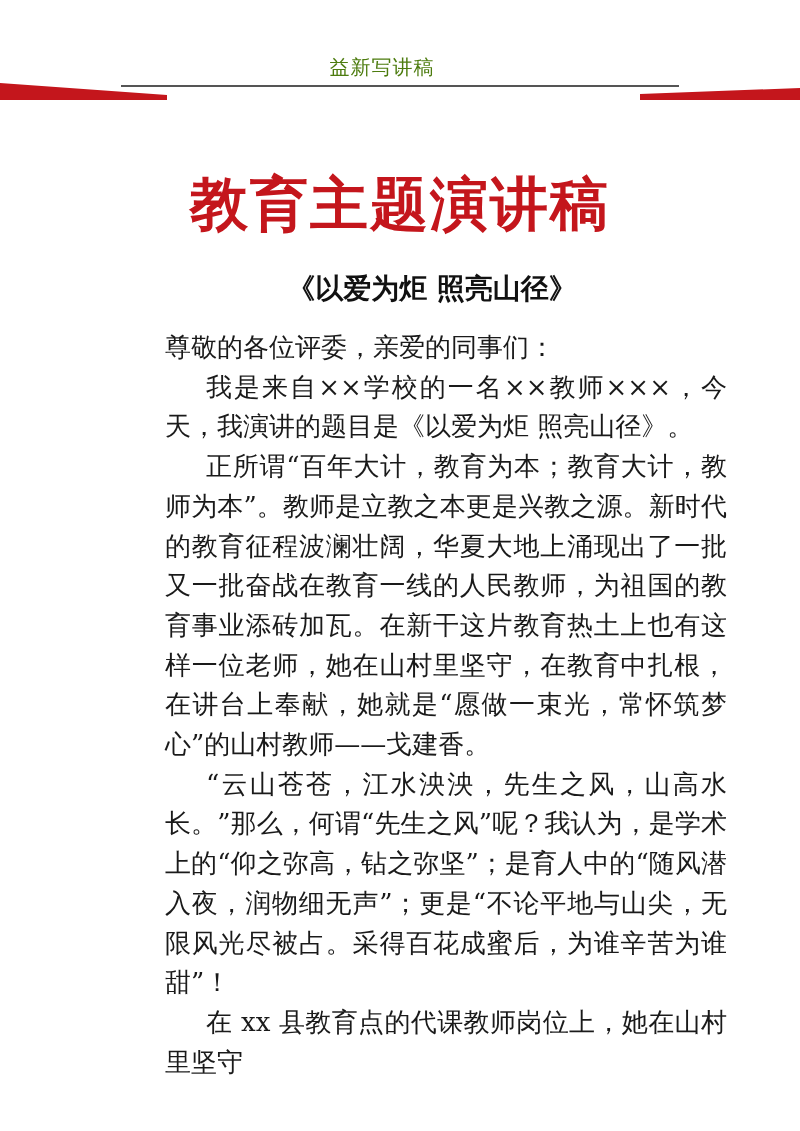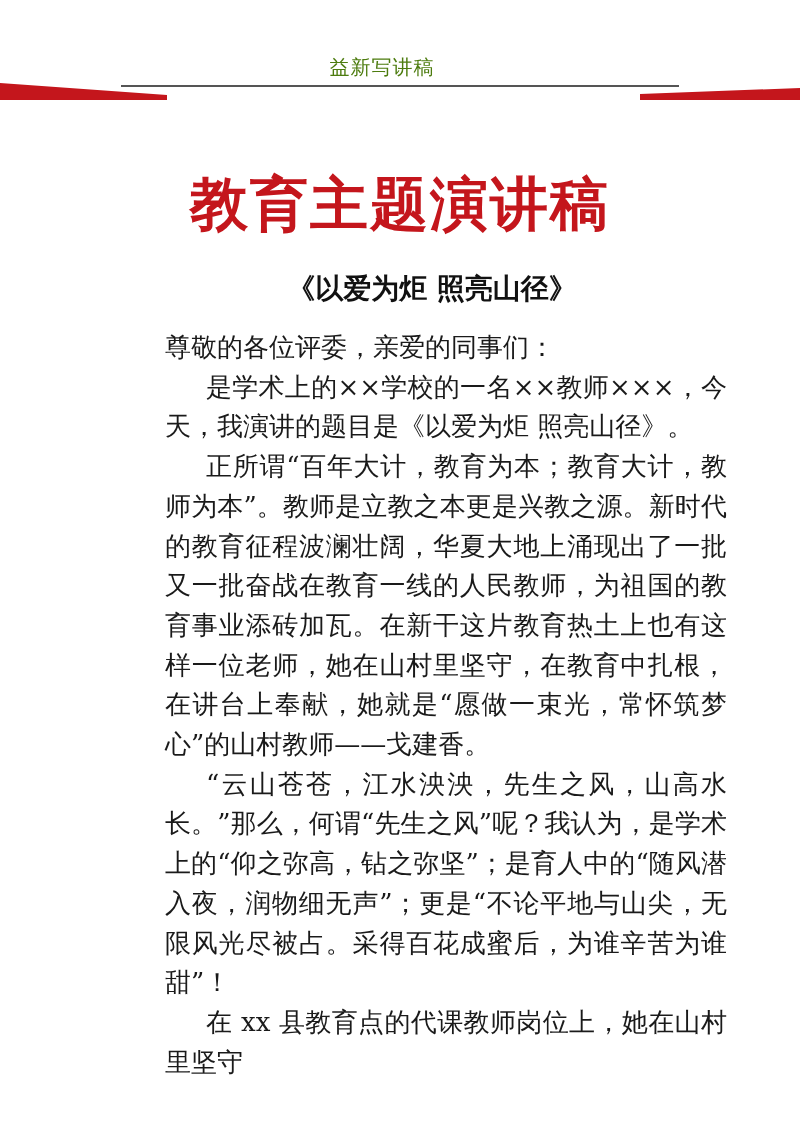--- a/index.html
+++ b/index.html
@@ -27,17 +27,17 @@
 </svg>
 
 <div class="header-text">益新写讲稿</div>
 <div class="header-rule"></div>
 
 <div class="title">教育主题演讲稿</div>
 <div class="subtitle">《以爱为炬  照亮山径》</div>
 
 <div class="body">
   <p>尊敬的各位评委，亲爱的同事们：</p>
-  <p class="indent">是学术上的××学校的一名××教师×××，今天，我演讲的题目是《以爱为炬 照亮山径》。</p>
+  <p class="indent">我是来自××学校的一名××教师×××，今天，我演讲的题目是《以爱为炬 照亮山径》。</p>
   <p class="indent">正所谓“百年大计，教育为本；教育大计，教师为本”。教师是立教之本更是兴教之源。新时代的教育征程波澜壮阔，华夏大地上涌现出了一批又一批奋战在教育一线的人民教师，为祖国的教育事业添砖加瓦。在新干这片教育热土上也有这样一位老师，她在山村里坚守，在教育中扎根，在讲台上奉献，她就是“愿做一束光，常怀筑梦心”的山村教师——戈建香。</p>
   <p class="indent">“云山苍苍，江水泱泱，先生之风，山高水长。”那么，何谓“先生之风”呢？我认为，是学术上的“仰之弥高，钻之弥坚”；是育人中的“随风潜入夜，润物细无声”；更是“不论平地与山尖，无限风光尽被占。采得百花成蜜后，为谁辛苦为谁甜”！</p>
   <p class="indent">在 xx 县教育点的代课教师岗位上，她在山村里坚守</p>
 </div>
 
 </body></html>

